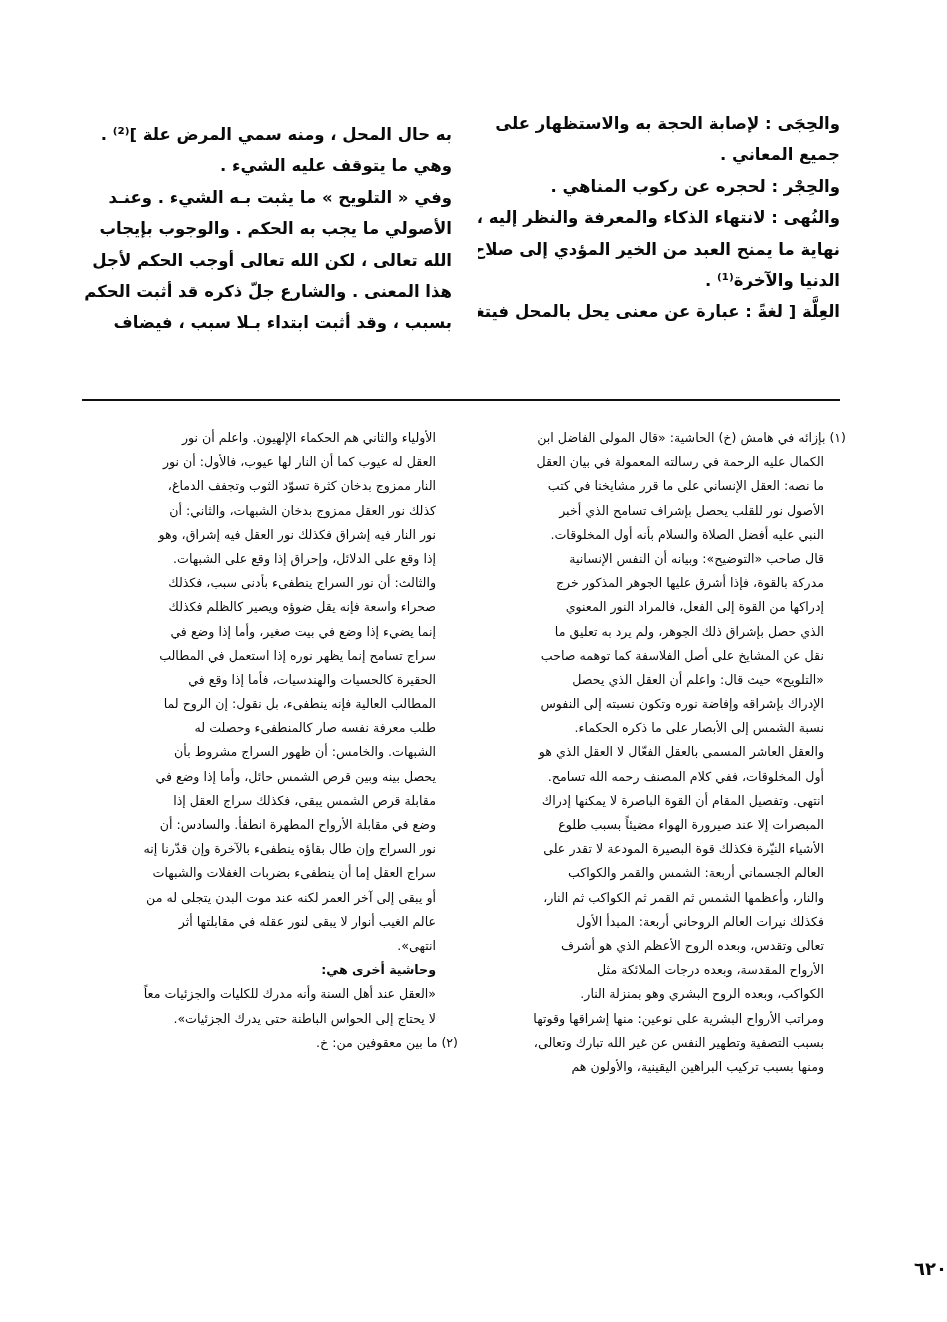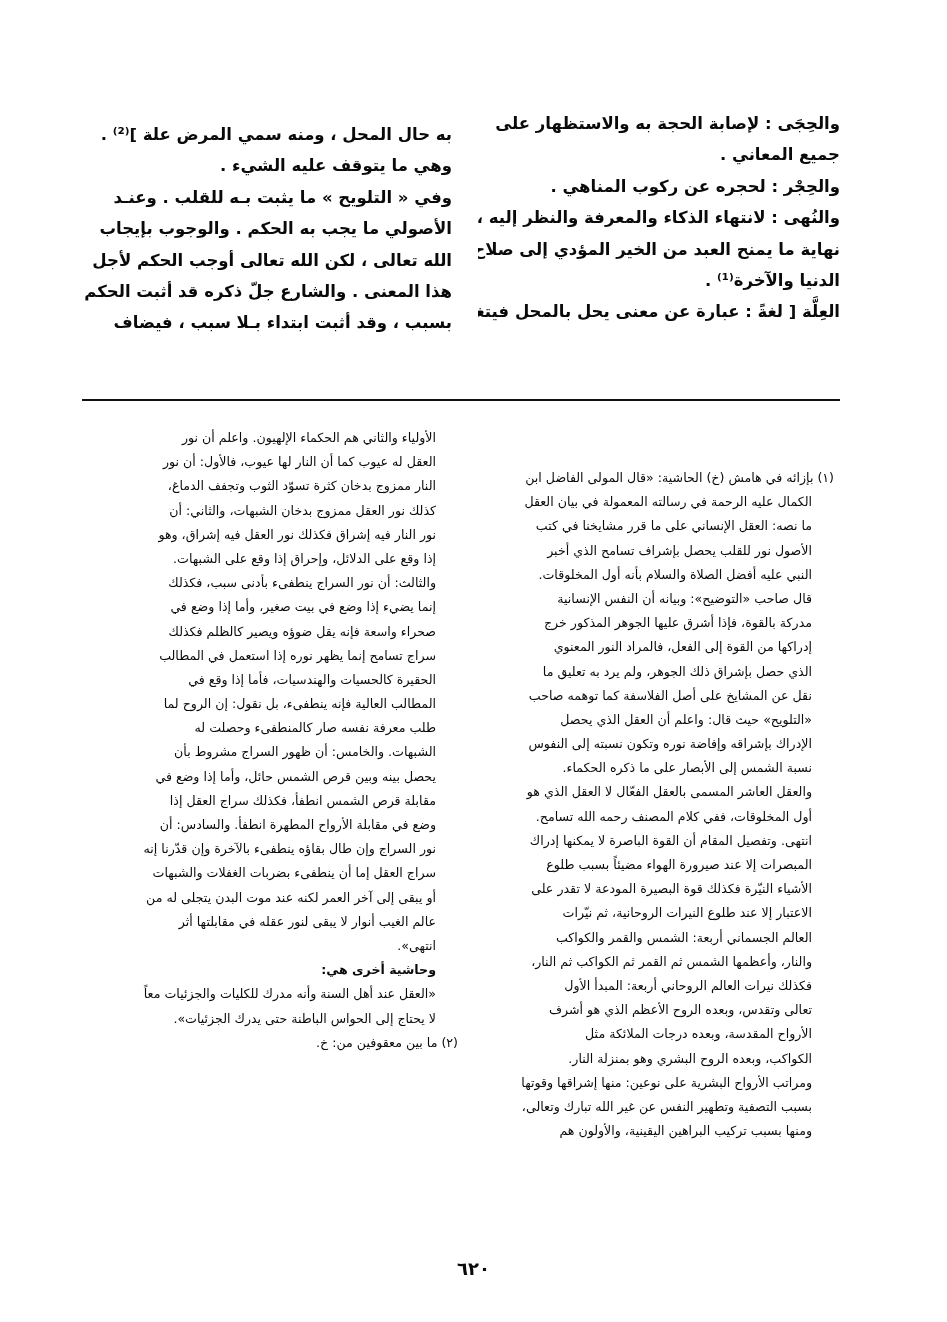--- a/index.html
+++ b/index.html
@@ -13,31 +13,31 @@
     .main-right { left: 478px; top: 108px; width: 362px; }
     .main-left  { left: 82px;  top: 119px; width: 370px; }
     .main-line {
       font-size: 16.5px; line-height: 31.4px; height: 31.4px;
       white-space: nowrap; overflow: hidden; font-weight: bold;
       font-family: "DejaVu Sans", sans-serif;
     }
     .divider {
       position: absolute; left: 82px; top: 399px; width: 758px; height: 2px; background: #111;
     }
-    .foot-right { left: 462px; top: 426px; width: 372px; margin-top: 40px; }
+    .foot-right { left: 474px; top: 426px; width: 372px; }
     .foot-left  { left: 82px;  top: 426px; width: 376px; }
     .foot-line {
       font-size: 12.6px; line-height: 24.2px; height: 24.2px;
       white-space: nowrap; overflow: hidden;
       font-family: "DejaVu Sans", sans-serif;
     }
     .foot-line.indent { padding-right: 22px; }
     .foot-line.bold { font-weight: bold; }
     .page-number {
-      position: absolute; left: 0; width: 947px; top: 1258px; text-align: center;
+      position: absolute; left: 0; width: 947px; top: 1258px; text-align: right;
       font-size: 18px; font-weight: bold; direction: rtl;
       font-family: "DejaVu Sans", sans-serif;
     }
   </style>
 </head>
 <body>
 
 <div class="page">
 
   <div class="col main-right">
@@ -46,21 +46,21 @@
     <div class="main-line">والحِجْر : لحجره عن ركوب المناهي .</div>
     <div class="main-line">والنُهى : لانتهاء الذكاء والمعرفة والنظر إليه ، وهو</div>
     <div class="main-line">نهاية ما يمنح العبد من الخير المؤدي إلى صلاح</div>
     <div class="main-line">الدنيا والآخرة⁽¹⁾ .</div>
     <div class="main-line">العِلَّة [ لغةً : عبارة عن معنى يحل بالمحل فيتغير</div>
   </div>
 
   <div class="col main-left">
     <div class="main-line">به حال المحل ، ومنه سمي المرض علة ]⁽²⁾ .</div>
     <div class="main-line">وهي ما يتوقف عليه الشيء .</div>
-    <div class="main-line">وفي « التلويح » ما يثبت بـه للقلب . وعنـد</div>
+    <div class="main-line">وفي « التلويح » ما يثبت بـه الشيء . وعنـد</div>
     <div class="main-line">الأصولي ما يجب به الحكم . والوجوب بإيجاب</div>
     <div class="main-line">الله تعالى ، لكن الله تعالى أوجب الحكم لأجل</div>
     <div class="main-line">هذا المعنى . والشارع جلّ ذكره قد أثبت الحكم</div>
     <div class="main-line">بسبب ، وقد أثبت ابتداء بـلا سبب ، فيضاف</div>
   </div>
 
   <div class="divider"></div>
 
   <div class="col foot-right">
     <div class="foot-line">(١) بإزائه في هامش (خ) الحاشية: «قال المولى الفاضل ابن</div>
@@ -74,49 +74,48 @@
     <div class="foot-line indent">الذي حصل بإشراق ذلك الجوهر، ولم يرد به تعليق ما</div>
     <div class="foot-line indent">نقل عن المشايخ على أصل الفلاسفة كما توهمه صاحب</div>
     <div class="foot-line indent">«التلويح» حيث قال: واعلم أن العقل الذي يحصل</div>
     <div class="foot-line indent">الإدراك بإشراقه وإفاضة نوره وتكون نسبته إلى النفوس</div>
     <div class="foot-line indent">نسبة الشمس إلى الأبصار على ما ذكره الحكماء.</div>
     <div class="foot-line indent">والعقل العاشر المسمى بالعقل الفعّال لا العقل الذي هو</div>
     <div class="foot-line indent">أول المخلوقات، ففي كلام المصنف رحمه الله تسامح.</div>
     <div class="foot-line indent">انتهى. وتفصيل المقام أن القوة الباصرة لا يمكنها إدراك</div>
     <div class="foot-line indent">المبصرات إلا عند صيرورة الهواء مضيئاً بسبب طلوع</div>
     <div class="foot-line indent">الأشياء النيّرة فكذلك قوة البصيرة المودعة لا تقدر على</div>
-    <div class="foot-line indent">الاعتبار إلا عند طلوع النيرات الروحانية، ثم نيّرات</div>
     <div class="foot-line indent">العالم الجسماني أربعة: الشمس والقمر والكواكب</div>
     <div class="foot-line indent">والنار، وأعظمها الشمس ثم القمر ثم الكواكب ثم النار،</div>
     <div class="foot-line indent">فكذلك نيرات العالم الروحاني أربعة: المبدأ الأول</div>
     <div class="foot-line indent">تعالى وتقدس، وبعده الروح الأعظم الذي هو أشرف</div>
     <div class="foot-line indent">الأرواح المقدسة، وبعده درجات الملائكة مثل</div>
     <div class="foot-line indent">الكواكب، وبعده الروح البشري وهو بمنزلة النار.</div>
     <div class="foot-line indent">ومراتب الأرواح البشرية على نوعين: منها إشراقها وقوتها</div>
     <div class="foot-line indent">بسبب التصفية وتطهير النفس عن غير الله تبارك وتعالى،</div>
     <div class="foot-line indent">ومنها بسبب تركيب البراهين اليقينية، والأولون هم</div>
   </div>
 
   <div class="col foot-left">
     <div class="foot-line indent">الأولياء والثاني هم الحكماء الإلهيون. واعلم أن نور</div>
     <div class="foot-line indent">العقل له عيوب كما أن النار لها عيوب، فالأول: أن نور</div>
     <div class="foot-line indent">النار ممزوج بدخان كثرة تسوّد الثوب وتجفف الدماغ،</div>
     <div class="foot-line indent">كذلك نور العقل ممزوج بدخان الشبهات، والثاني: أن</div>
     <div class="foot-line indent">نور النار فيه إشراق فكذلك نور العقل فيه إشراق، وهو</div>
     <div class="foot-line indent">إذا وقع على الدلائل، وإحراق إذا وقع على الشبهات.</div>
     <div class="foot-line indent">والثالث: أن نور السراج ينطفىء بأدنى سبب، فكذلك</div>
+    <div class="foot-line indent">صحراء واسعة فإنه يقل ضوؤه ويصير كالظلم فكذلك</div>
     <div class="foot-line indent">إنما يضيء إذا وضع في بيت صغير، وأما إذا وضع في</div>
-    <div class="foot-line indent">صحراء واسعة فإنه يقل ضوؤه ويصير كالظلم فكذلك</div>
     <div class="foot-line indent">سراج تسامح إنما يظهر نوره إذا استعمل في المطالب</div>
     <div class="foot-line indent">الحقيرة كالحسيات والهندسيات، فأما إذا وقع في</div>
     <div class="foot-line indent">المطالب العالية فإنه ينطفىء، بل نقول: إن الروح لما</div>
     <div class="foot-line indent">طلب معرفة نفسه صار كالمنطفىء وحصلت له</div>
     <div class="foot-line indent">الشبهات. والخامس: أن ظهور السراج مشروط بأن</div>
     <div class="foot-line indent">يحصل بينه وبين قرص الشمس حائل، وأما إذا وضع في</div>
-    <div class="foot-line indent">مقابلة قرص الشمس انطفأ، فكذلك سراج العقل إذا</div>
+    <div class="foot-line indent">مقابلة قرص الشمس يبقى، فكذلك سراج العقل إذا</div>
     <div class="foot-line indent">وضع في مقابلة الأرواح المطهرة انطفأ. والسادس: أن</div>
     <div class="foot-line indent">نور السراج وإن طال بقاؤه ينطفىء بالآخرة وإن قدّرنا إنه</div>
     <div class="foot-line indent">سراج العقل إما أن ينطفىء بضربات الغفلات والشبهات</div>
     <div class="foot-line indent">أو يبقى إلى آخر العمر لكنه عند موت البدن يتجلى له من</div>
     <div class="foot-line indent">عالم الغيب أنوار لا يبقى لنور عقله في مقابلتها أثر</div>
     <div class="foot-line indent">انتهى».</div>
     <div class="foot-line indent bold">وحاشية أخرى هي:</div>
     <div class="foot-line indent">«العقل عند أهل السنة وأنه مدرك للكليات والجزئيات معاً</div>
     <div class="foot-line indent">لا يحتاج إلى الحواس الباطنة حتى يدرك الجزئيات».</div>
     <div class="foot-line">(٢) ما بين معقوفين من: خ.</div>

